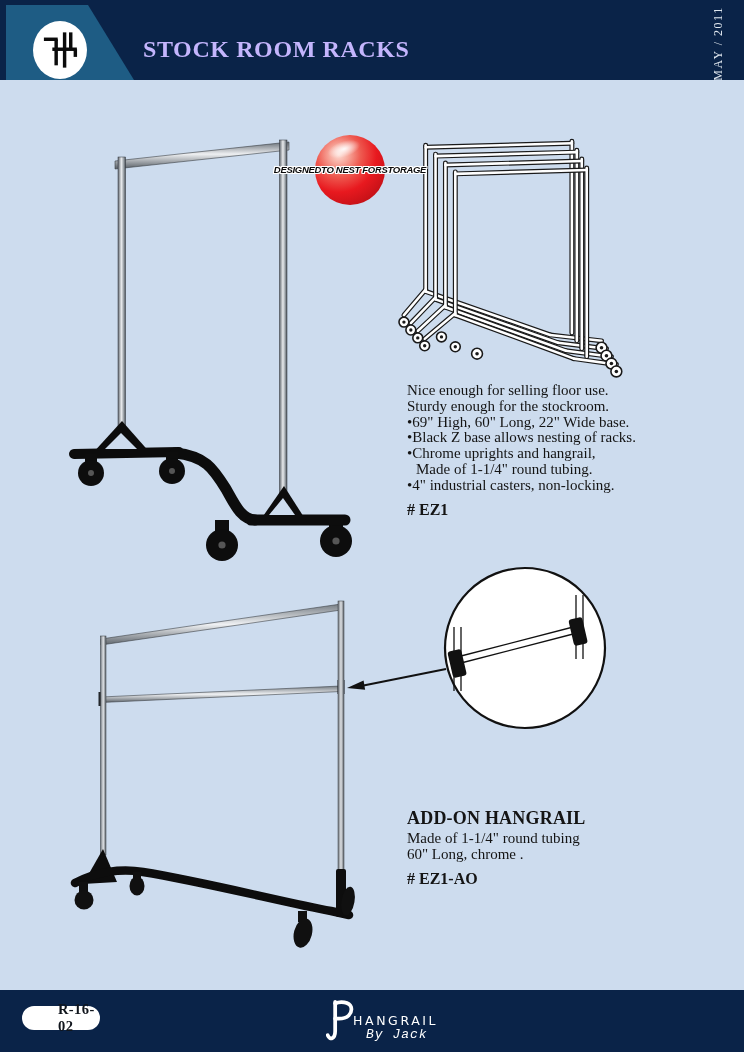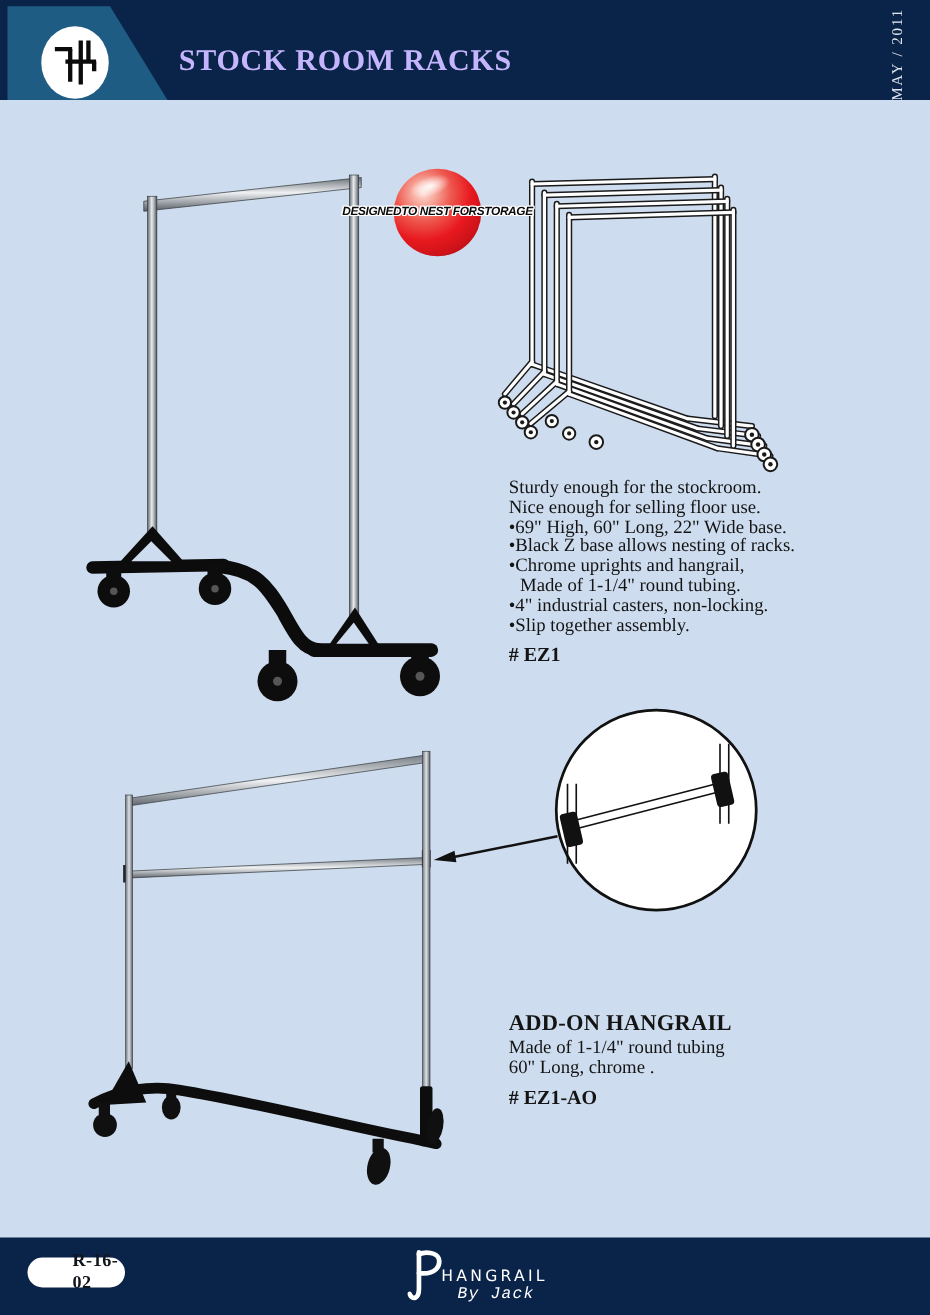--- a/index.html
+++ b/index.html
@@ -222,28 +222,27 @@
         <circle cx="58" cy="236" r="1.7"></circle>
         <circle cx="80" cy="243" r="1.8"></circle>
       <circle cx="206" cy="237" r="1.8"></circle>
         <circle cx="211" cy="245" r="1.8"></circle>
         <circle cx="216" cy="253" r="1.8"></circle>
         <circle cx="221" cy="261" r="1.8"></circle>
     </g>
   </svg>
 
   <section class="info z-info">
+    <p>Nice enough for selling floor use.</p>
     <p>Sturdy enough for the stockroom.</p>
-    <p>Nice enough for selling floor use.</p>
     <ul>
       <li>69" High, 60" Long, 22" Wide base.</li>
       <li>Black Z base allows nesting of racks.</li>
       <li><span>Chrome uprights and hangrail,</span><span class="cont">Made of 1-1/4" round tubing.</span></li>
       <li>4" industrial casters, non-locking.</li>
-      <li>Slip together assembly.</li>
     </ul>
     <div class="sku"># EZ1</div>
   </section>
 
   <svg class="art" style="left:55px; top:583px;" width="340" height="365" viewBox="0 0 340 365">
     <defs>
       <linearGradient id="chromeV2" x1="0" y1="0" x2="1" y2="0">
         <stop offset="0" stop-color="#6d747b"></stop>
           <stop offset="0.5" stop-color="#dfe2e5"></stop>
           <stop offset="1" stop-color="#5a6168"></stop>

